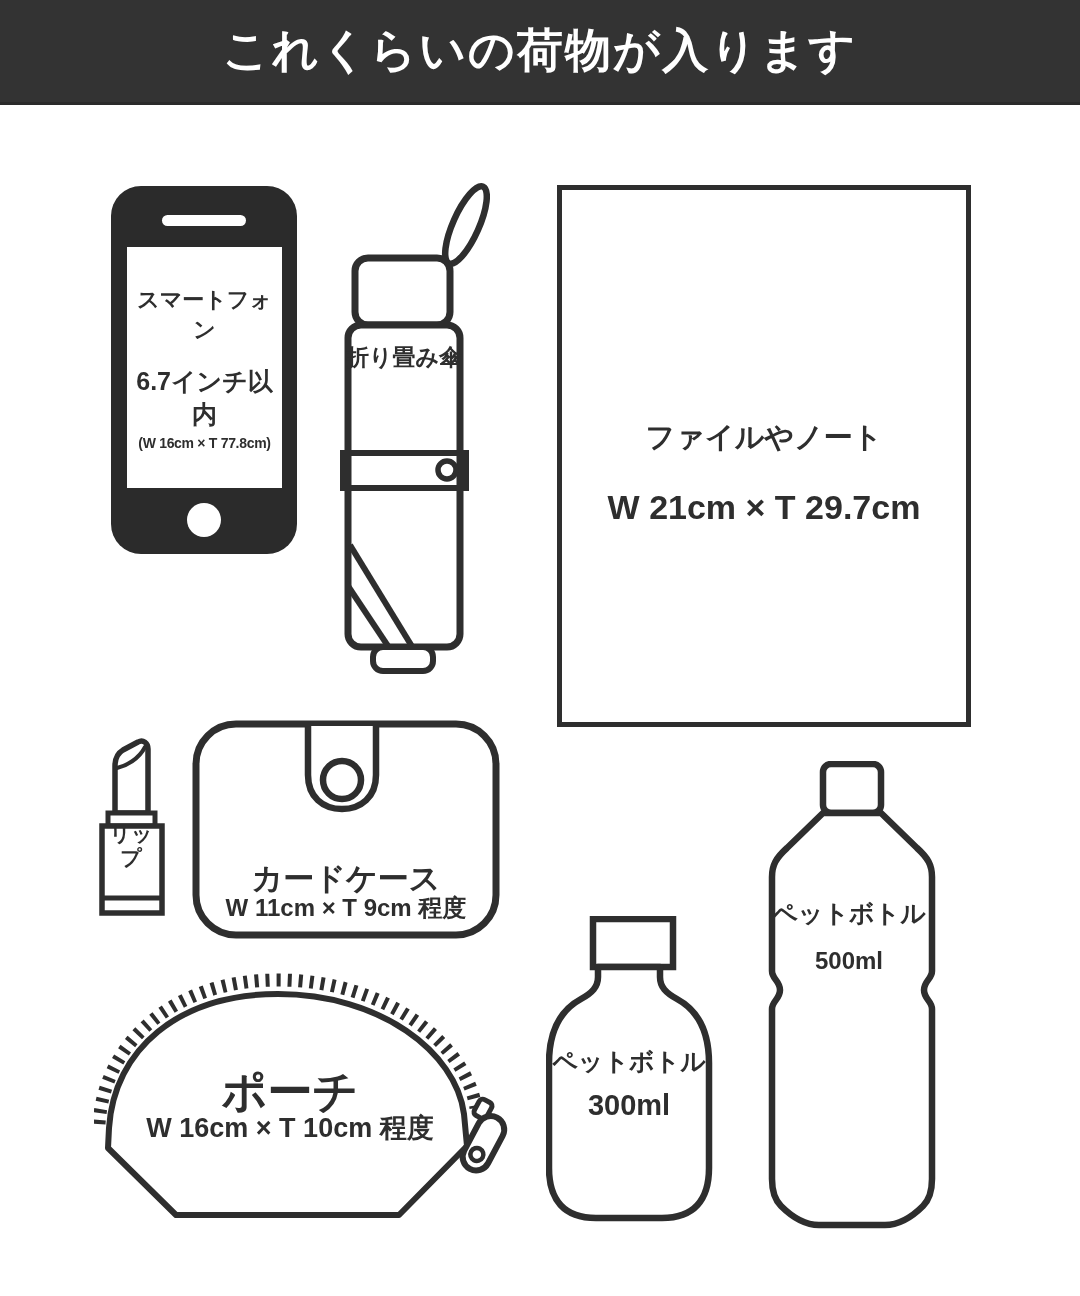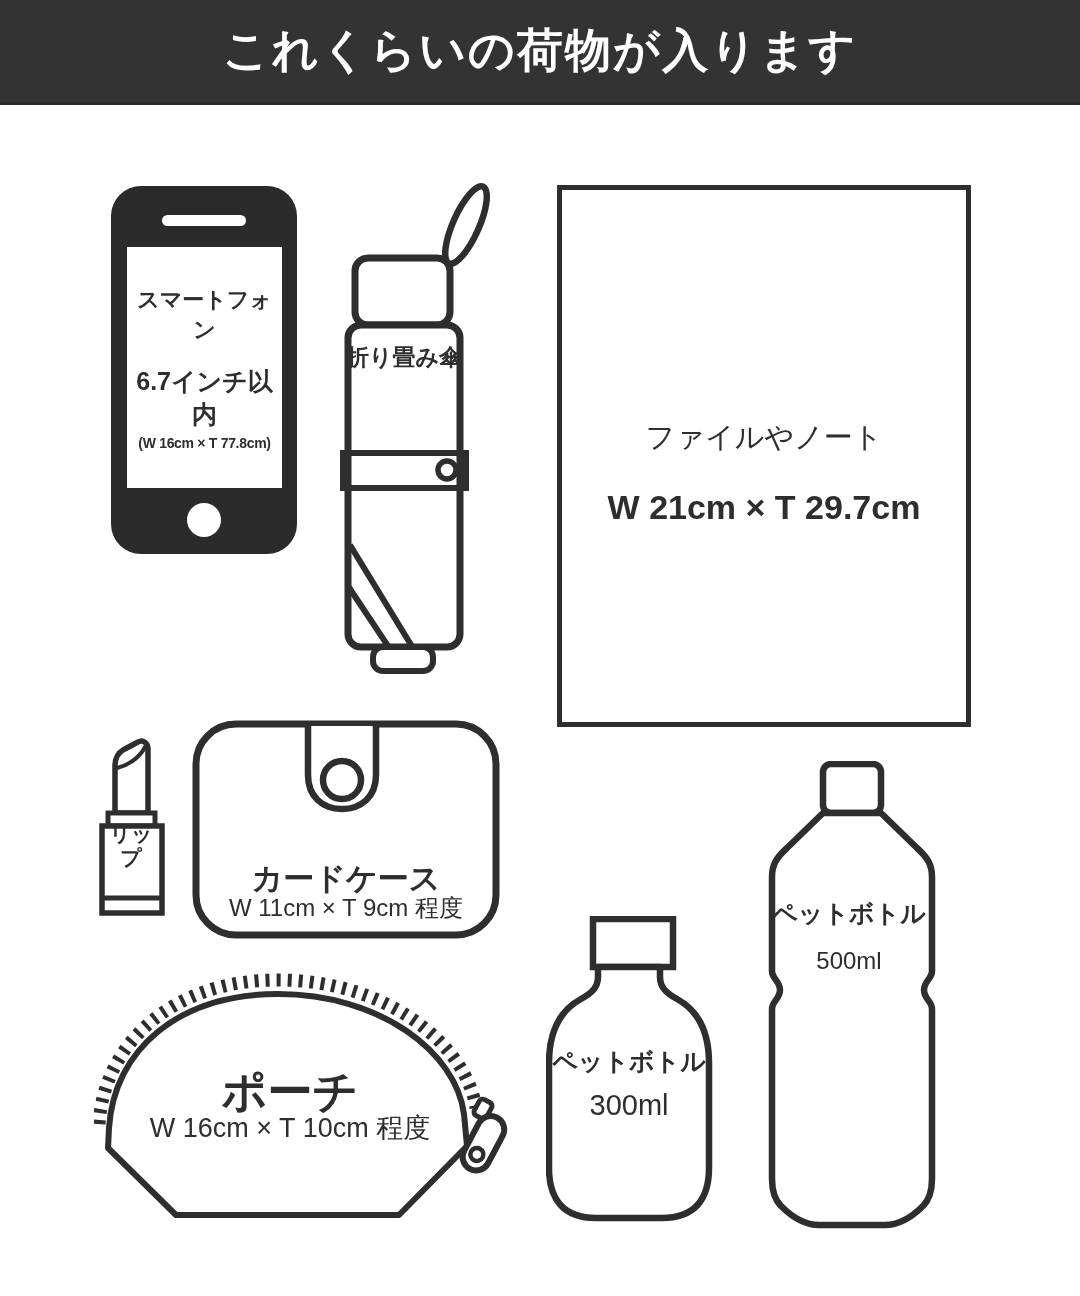--- a/index.html
+++ b/index.html
@@ -8,21 +8,21 @@
     font-family:"Liberation Sans","DejaVu Sans",sans-serif;color:#2e2e2e;
   }
   .hdr{
     position:absolute;left:0;top:0;width:1080px;height:102px;background:#333333;
     display:flex;align-items:center;justify-content:center;border-bottom:3px solid #2a2a2a;
   }
   .hdr h1{margin:4px;color:#ffffff;font-size:46px;font-weight:bold;letter-spacing:2px;}
   .abs{position:absolute;}
   .txt{position:absolute;text-align:center;line-height:1.15;}
   .b{font-weight:bold;}
-  .sb{font-weight:400;}
+  .sb{font-weight:700;}
   svg .ln{stroke:#2e2e2e;fill:none;}
   svg .fw{fill:#ffffff;}
   
   .phone-screen-text{
     position:absolute;left:127px;top:247px;width:155px;height:241px;
     display:flex;flex-direction:column;align-items:center;justify-content:center;text-align:center;
   }
   .phone-screen-text .t1{font-size:22px;font-weight:bold;}
   .phone-screen-text .t2{font-size:25px;font-weight:700;margin-top:20px;}
   .phone-screen-text .t3{font-size:14px;font-weight:bold;margin-top:4px;letter-spacing:-0.3px;}

